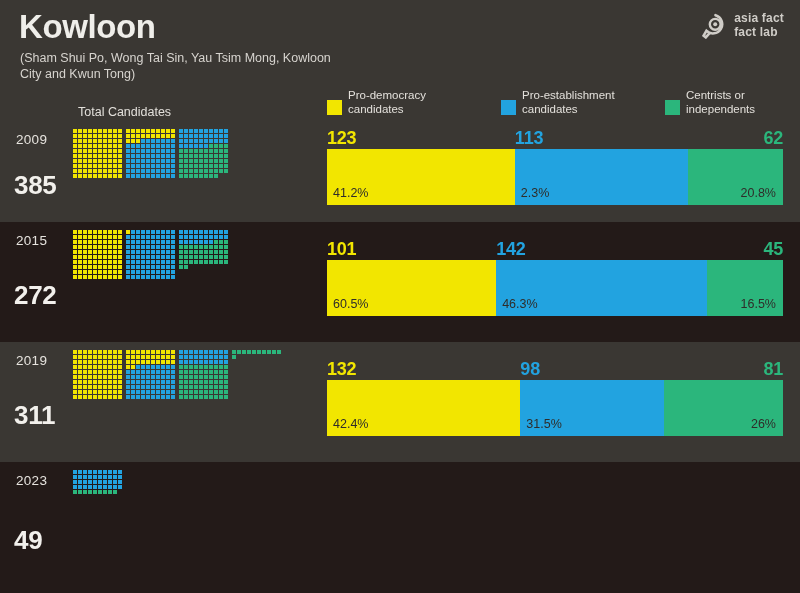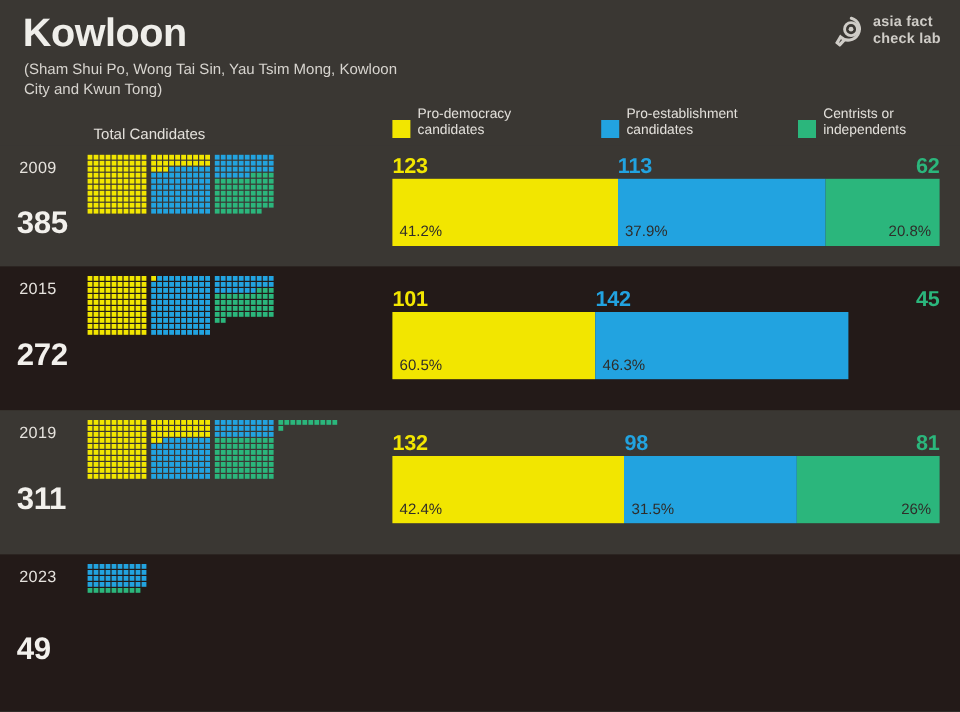--- a/index.html
+++ b/index.html
@@ -93,21 +93,21 @@
 Kowloon City and Kwun Tong)</div>
 
     <div class="logo">
       <svg class="logo-mark" viewBox="0 0 26 26">
         <path d="M14.5 2.2 A9.3 9.3 0 1 1 5.4 17.8 L2.6 22.6 L4.8 24.4 L8.6 20.2" fill="none" stroke="#cfccc7" stroke-width="2.6" stroke-linecap="round"></path>
         <circle cx="14.2" cy="11.3" r="5.4" fill="none" stroke="#cfccc7" stroke-width="2.4"></circle>
         <circle cx="14.2" cy="11.3" r="2.0" fill="#cfccc7"></circle>
       </svg>
       <div class="logo-text">
         <div>asia fact</div>
-        <div>check lab</div>
+        <div>fact lab</div>
       </div>
     </div>
   </div>
 
   <div style="position:absolute;left:78px;top:105px;font-size:12.5px;color:#e3e0db;">Total Candidates</div>
 
   <div class="legend">
     <div class="legend-item">
       <span class="swatch" style="background: rgb(242, 230, 0);"></span>
       <span class="legend-label">Pro-democracy
@@ -438,21 +438,21 @@
       <div class="bar-labels">
           <span class="bar-label" style="color: rgb(242, 230, 0); left: 0%;">123</span>
           <span class="bar-label" style="color: rgb(34, 163, 224); left: 41.2%;">113</span>
           <span class="bar-label" style="color: rgb(43, 182, 124); right: 0px;">62</span>
         </div>
       <div class="bar">
           <div class="seg" style="width: 41.2%; background: rgb(242, 230, 0);">
             <span class="seg-pct left">41.2%</span>
           </div>
           <div class="seg" style="width: 37.9%; background: rgb(34, 163, 224);">
-            <span class="seg-pct left">37.9%</span>
+            <span class="seg-pct left">2.3%</span>
           </div>
           <div class="seg" style="width: 20.9%; background: rgb(43, 182, 124);">
             <span class="seg-pct right">20.8%</span>
           </div>
         </div>
     </div>
   </div>
 
   <div class="row r1">
     <div class="year">2015</div>
@@ -742,20 +742,23 @@
           <span class="bar-label" style="color: rgb(242, 230, 0); left: 0%;">101</span>
           <span class="bar-label" style="color: rgb(34, 163, 224); left: 37.1%;">142</span>
           <span class="bar-label" style="color: rgb(43, 182, 124); right: 0px;">45</span>
         </div>
       <div class="bar">
           <div class="seg" style="width: 37.1%; background: rgb(242, 230, 0);">
             <span class="seg-pct left">60.5%</span>
           </div>
           <div class="seg" style="width: 46.3%; background: rgb(34, 163, 224);">
             <span class="seg-pct left">46.3%</span>
+          </div>
+          <div class="seg" style="width: 16.6%; background: rgb(43, 182, 124);">
+            <span class="seg-pct right">16.5%</span>
           </div>
         </div>
     </div>
   </div>
 
   <div class="row r2">
     <div class="year">2019</div>
     <div class="total">311</div>
     <div class="dots">
         <div class="dot-block" style="grid-template-columns: repeat(10, 4px); grid-template-rows: repeat(10, 4px);">

